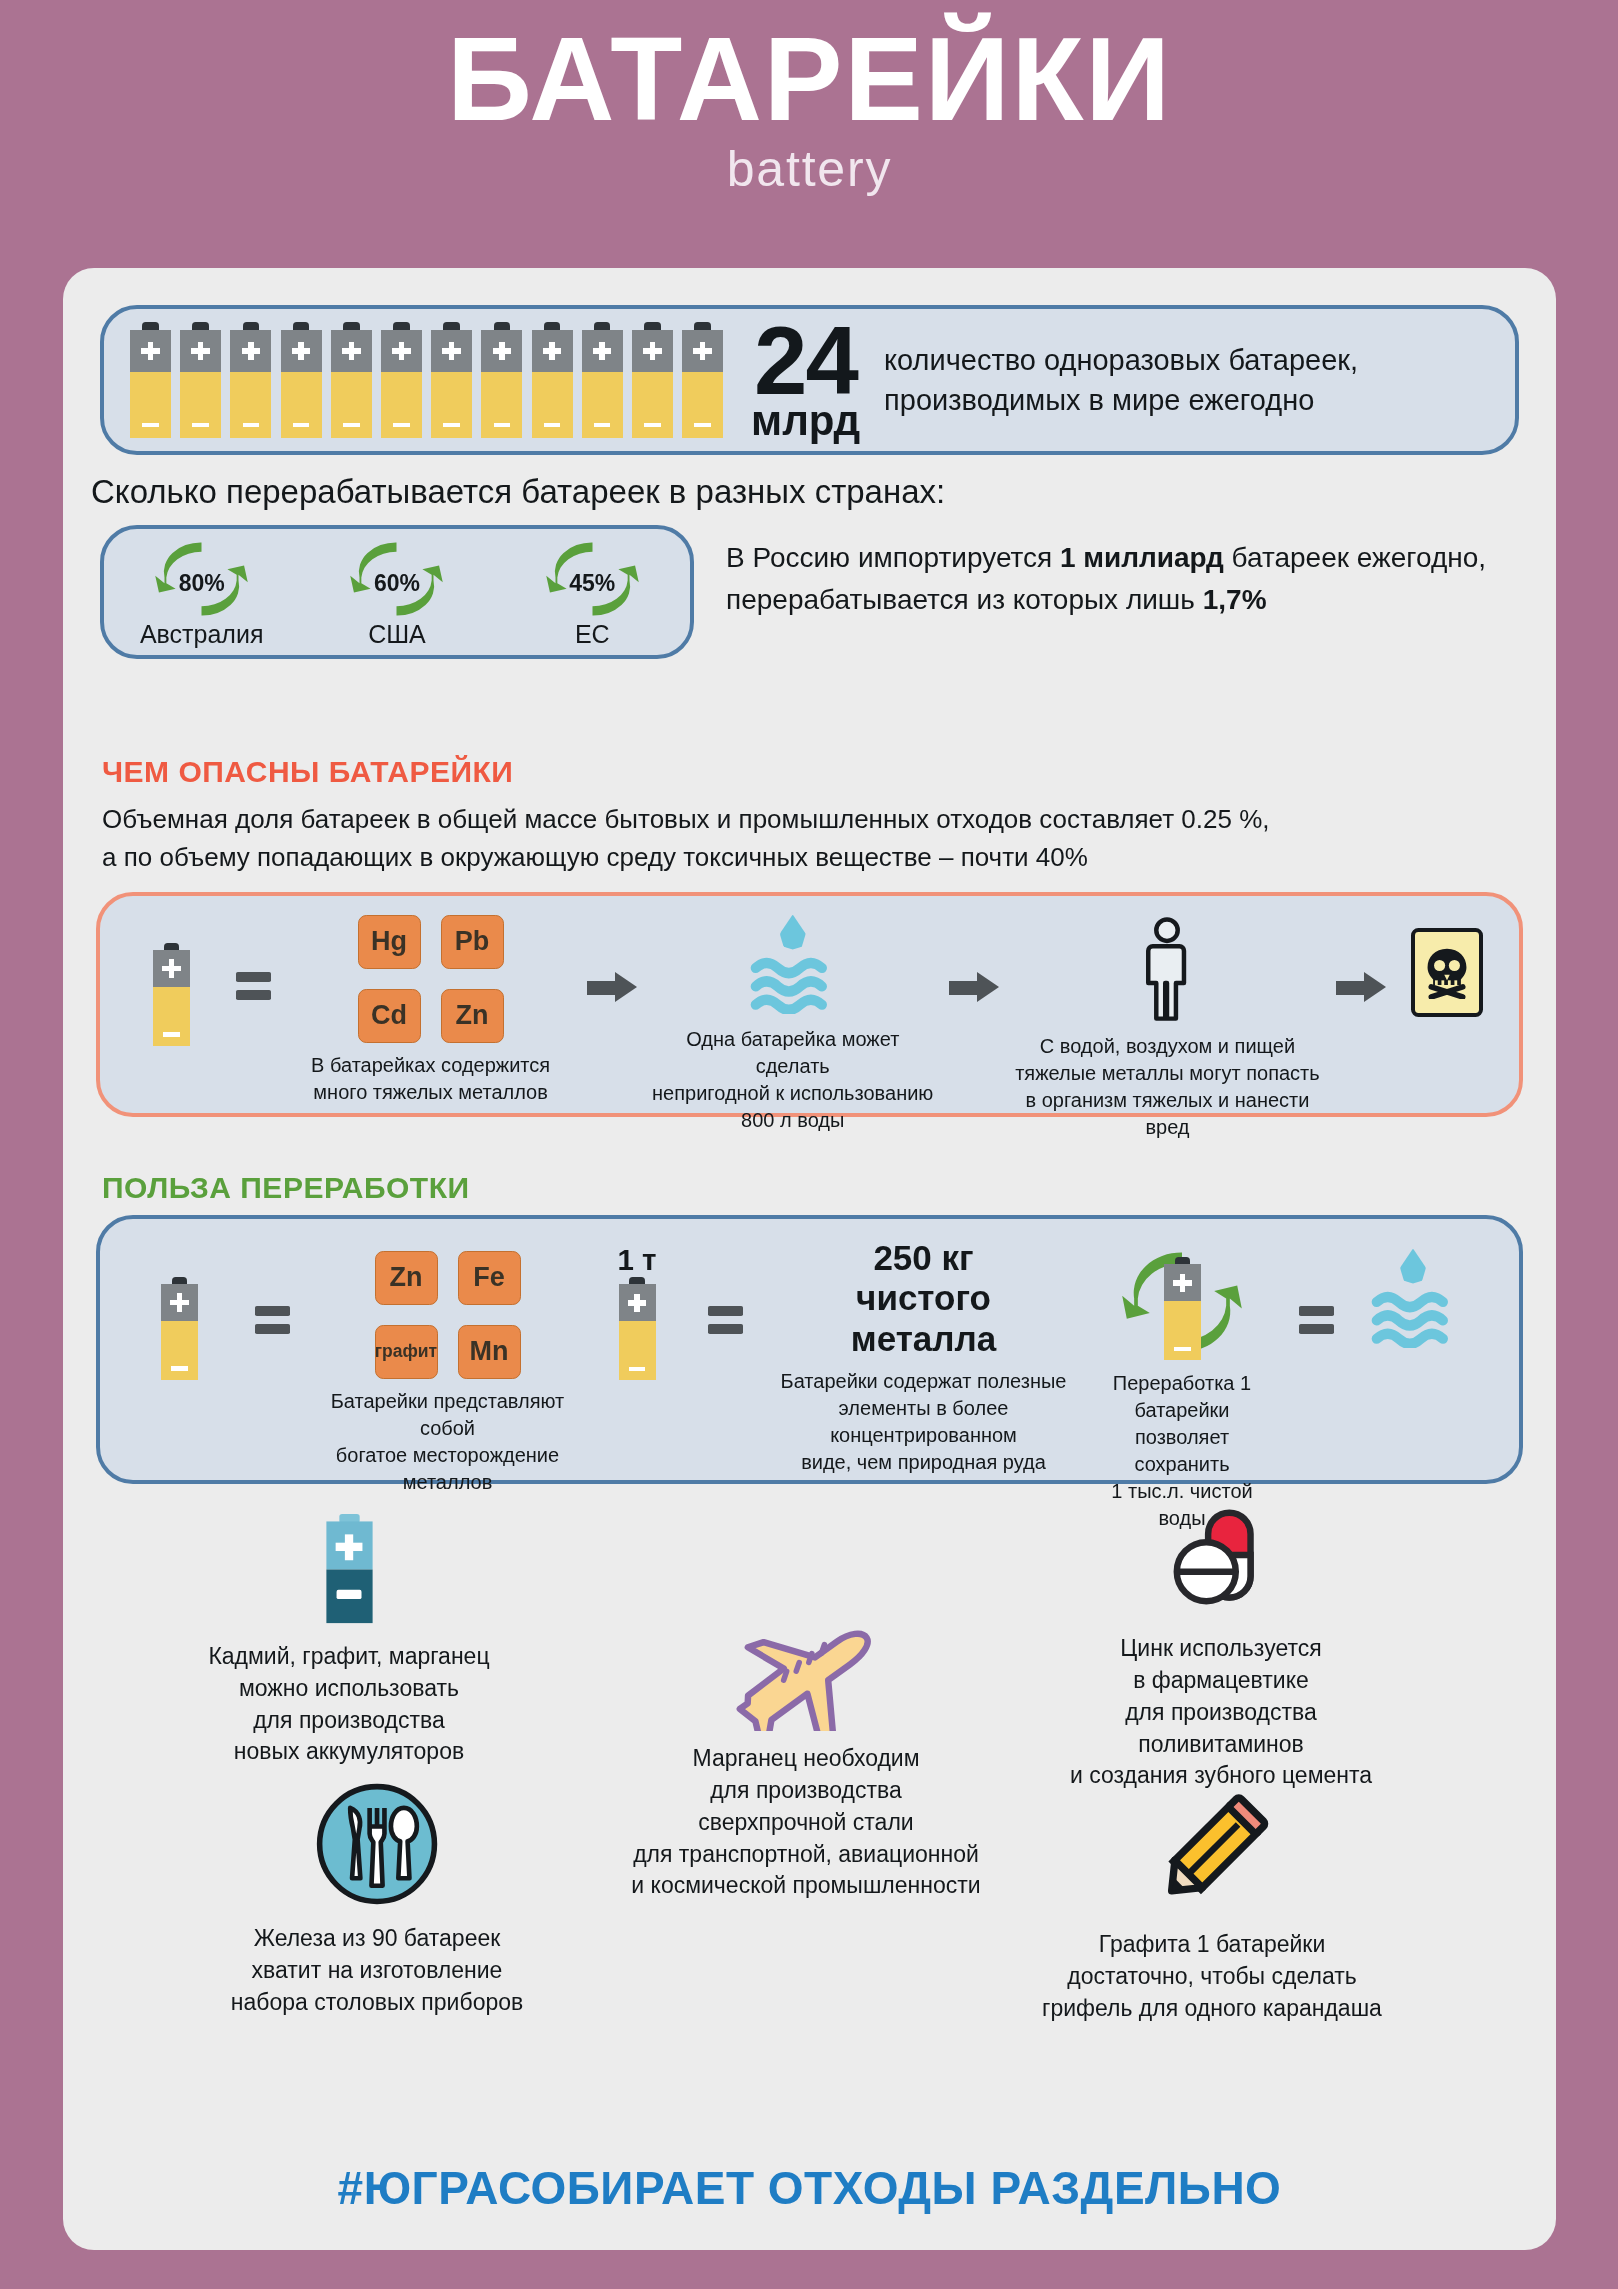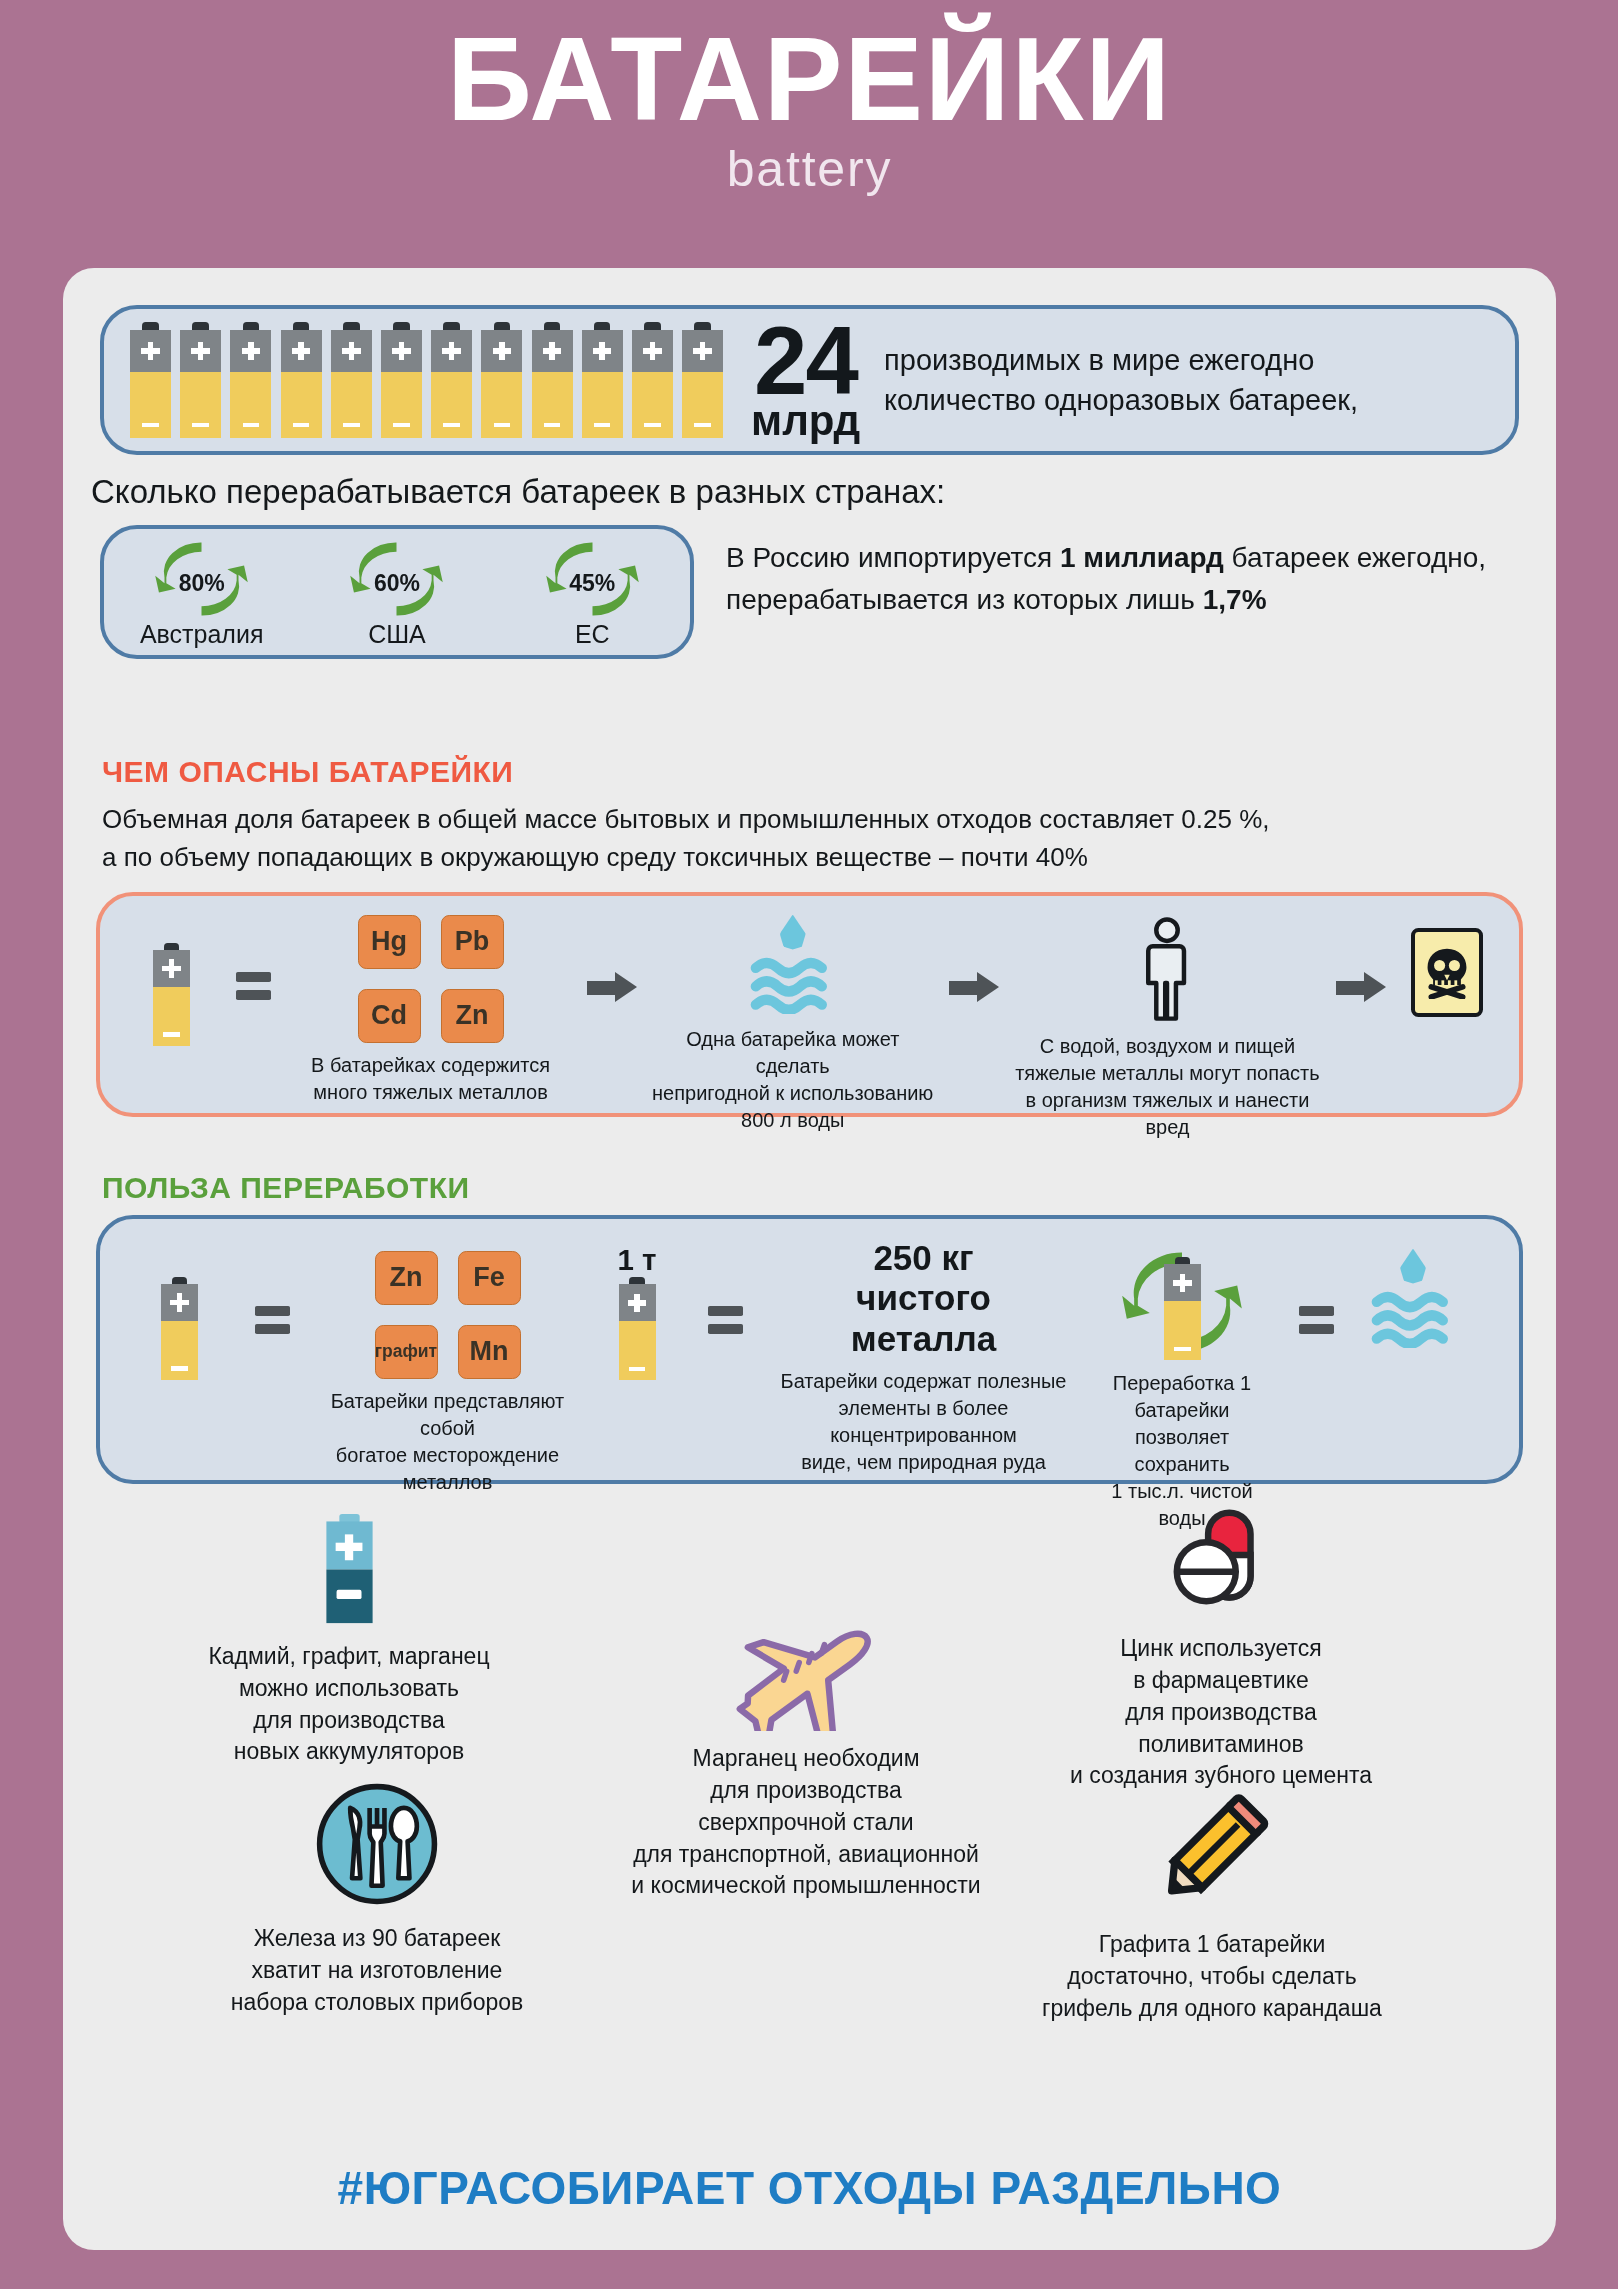--- a/index.html
+++ b/index.html
@@ -254,22 +254,22 @@
             <div class="bot">
               <div class="minus"></div>
             </div>
           </div>
         </div>
       <div class="big-num">
         <span>24</span>
         <span class="unit">млрд</span>
       </div>
       <div class="stat-text">
+        <div>количество одноразовых батареек,</div>
         <div>производимых в мире ежегодно</div>
-        <div>количество одноразовых батареек,</div>
       </div>
     </div>
 
     <div class="q-line">Сколько перерабатывается батареек в разных странах:</div>
 
     <div class="panel country-panel">
       <div class="country">
         <div class="recyc">
           <svg viewBox="0 0 120 95" width="111" height="88">
             <path d="M60 8 A40 32 0 0 0 20 46 L20 52 L10 44 L14 62 L32 58 L22 52 L22 46 A38 30 0 0 1 60 18 Z" fill="#5aa03c"></path>

